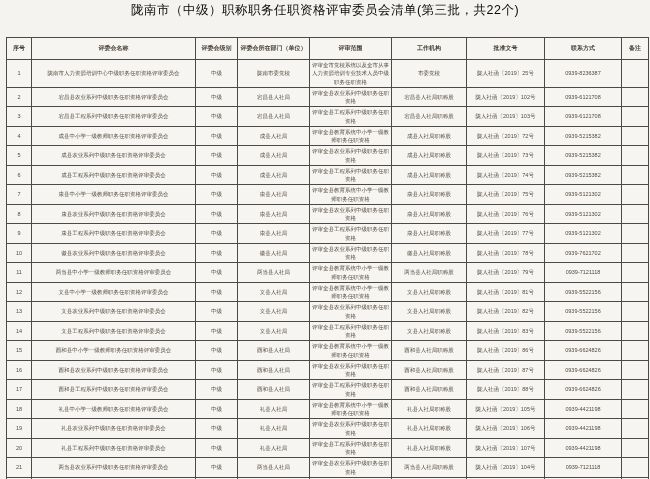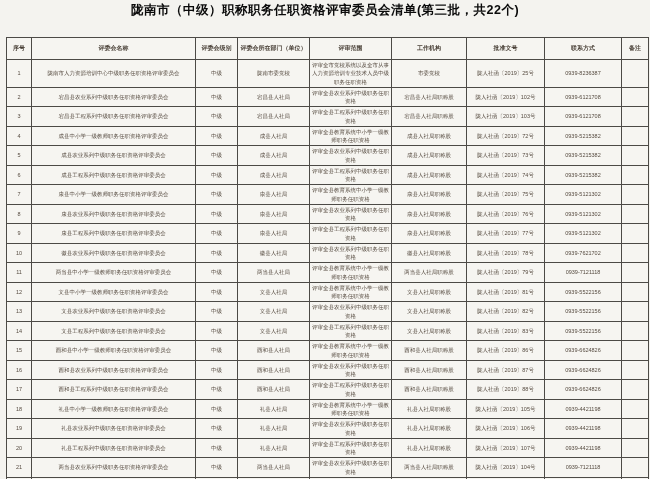--- a/index.html
+++ b/index.html
@@ -7,21 +7,21 @@
   body {
     background:#f4f3ef;
     font-family:"Liberation Sans", sans-serif;
     color:#51463c;
     overflow:hidden;
   }
   .page { width:650px; height:479px; padding-top:2px; }
   .doc-title {
     text-align:center;
     font-size:12.5px;
-    font-weight:bold;
+    font-weight:normal;
     color:#0a0a0a;
     letter-spacing:0.5px;
     margin-bottom:18px;
     white-space:nowrap;
   }
   table.committee-table {
     border-collapse:collapse;
     table-layout:fixed;
     width:642px;
     margin-left:6px;

